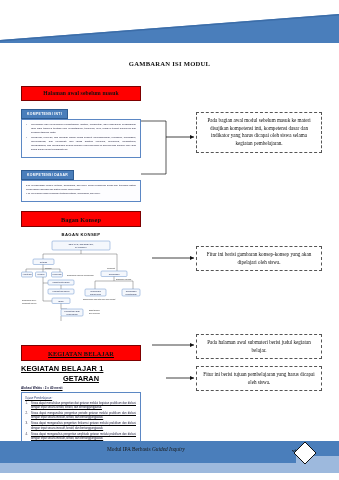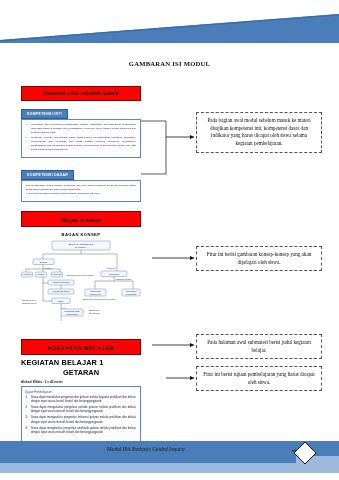--- a/index.html
+++ b/index.html
@@ -81,21 +81,21 @@
     letter-spacing: .4px; color: #111; margin-bottom: 2px;
     font-family: "Liberation Sans", sans-serif;
   }
   .concept-map { width: 120px; height: 86px; display: block; }
   .cm-label { font-size: 2.1px; fill: #16234a; font-family: "Liberation Sans", sans-serif; }
   .cm-conn  { font-size: 1.8px; fill: #3a3a3a; font-family: "Liberation Sans", sans-serif; font-style: italic; }
   .cm-box   { fill: #f4f7fc; stroke: #6b93cd; stroke-width: .5; }
   .cm-line  { stroke: #5b5b5b; stroke-width: .45; fill: none; }
 
   
-  .kb-wrap { margin-top: 14px; }
+  .kb-wrap { margin-top: 20px; text-decoration: underline; }
   .kb-heading1 {
     font-size: 7.4px; font-weight: bold; color: #000;
     margin-top: 3px; letter-spacing: .1px;
     font-family: "Liberation Sans", sans-serif;
   }
   .kb-heading2 {
     font-size: 7.4px; font-weight: bold; color: #000;
     text-align: center; margin-top: 1px;
     font-family: "Liberation Sans", sans-serif;
   }

